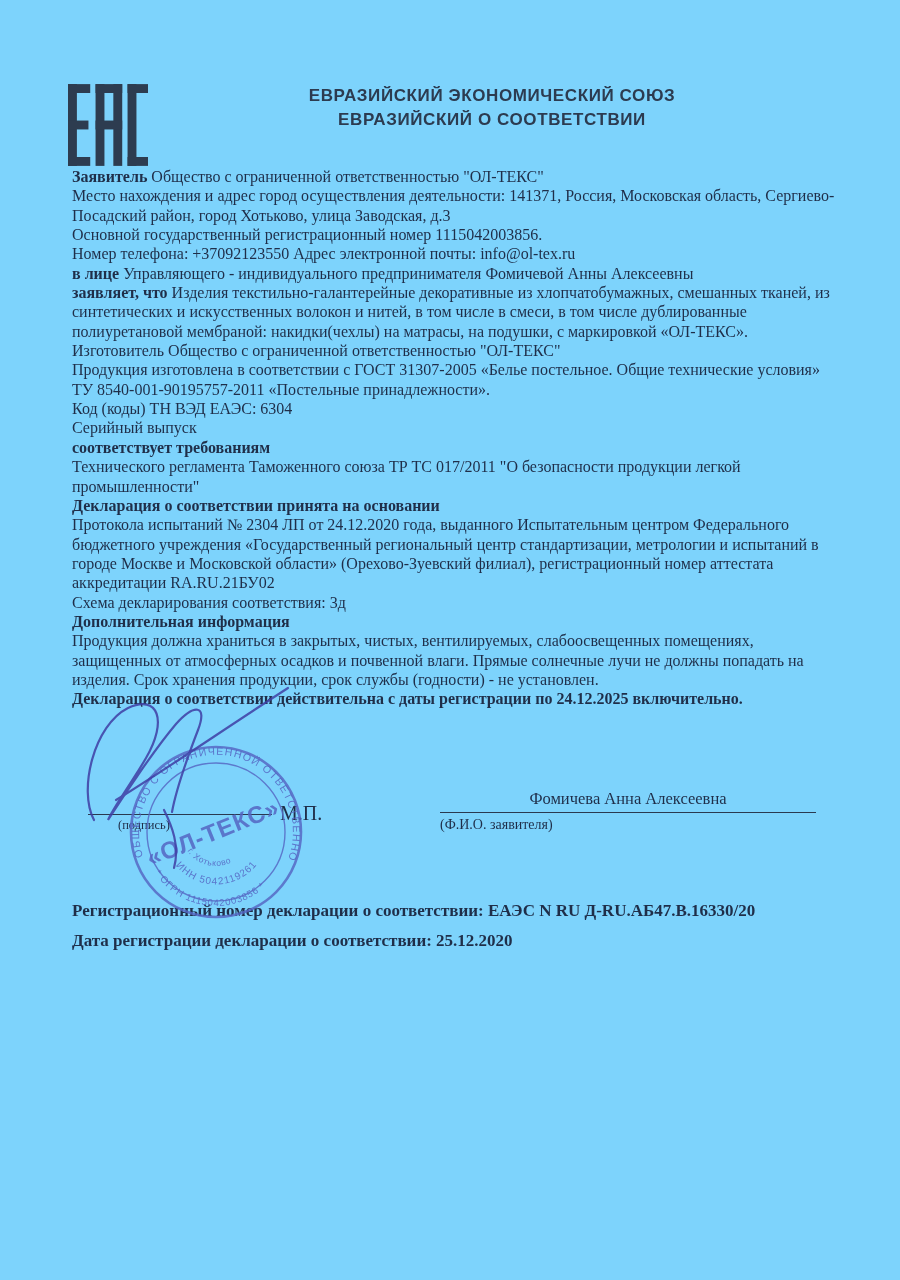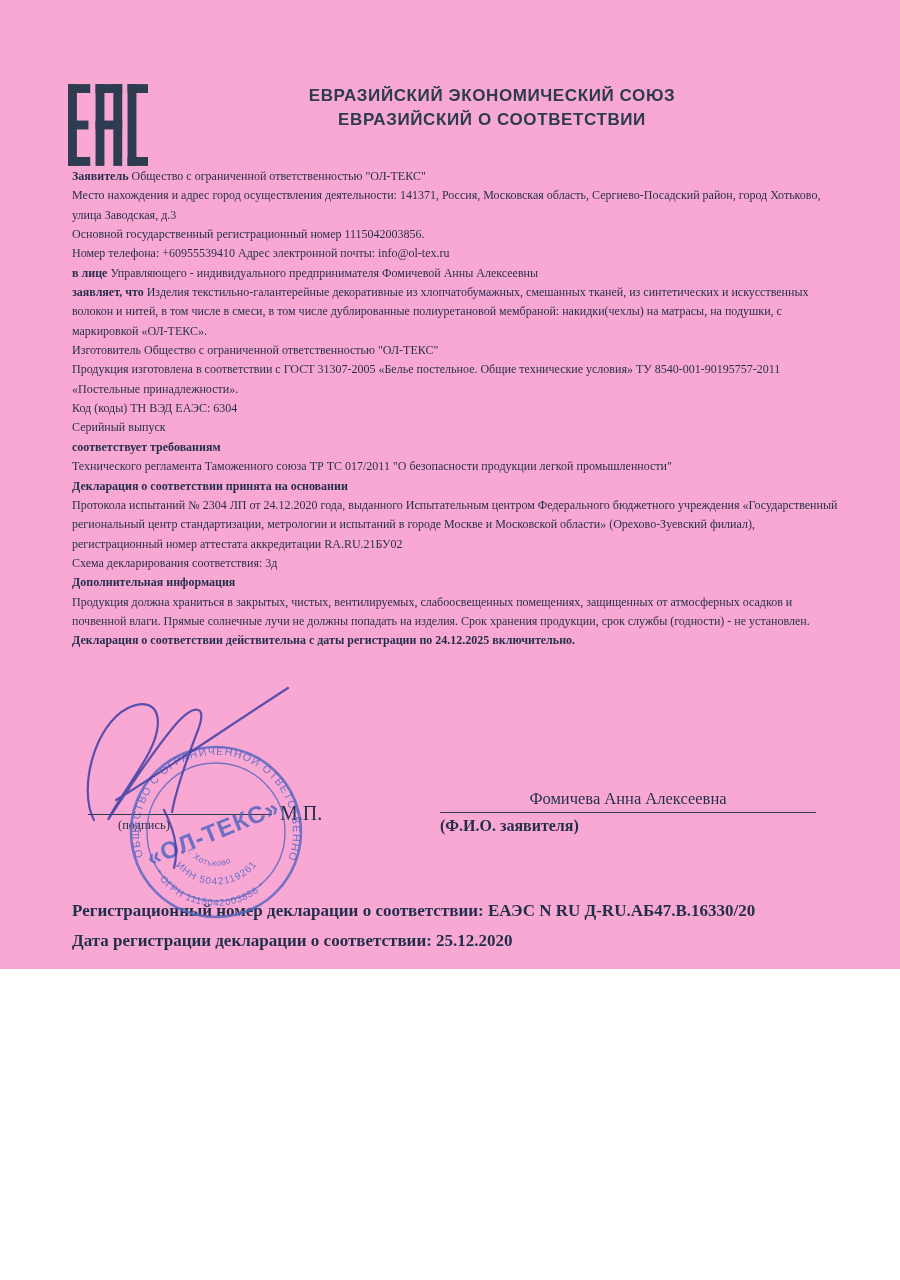--- a/index.html
+++ b/index.html
@@ -1,47 +1,47 @@
 <!DOCTYPE html>
 <html><head>
 <meta charset="utf-8">
 <style>
   html,body { margin:0; padding:0; background:#ffffff; }
   .page {
-    position:relative; width:900px; height:969px; background:#f9a8d4;
+    position:relative; width:900px; height:1280px; background:#7dd3fc;
     font-family:"Liberation Serif", serif; color:#22304a; overflow:hidden;
   }
   
   .eac-logo { position:absolute; left:68px; top:80px; width:80px; height:90px; }
   .eac-logo svg { display:block; width:100%; height:100%; }
 
   
   .doc-header {
     position:absolute; left:84px; top:84px; width:816px; text-align:center;
     font-family:"Liberation Sans", sans-serif; font-weight:bold;
     color:#2c3b50; font-size:17px; line-height:24px; letter-spacing:0.6px;
   }
 
   
   .body-text {
     position:absolute; left:72px; top:167px; width:772px;
-    font-size:12px; line-height:19.35px; color:#1f2e49;
+    font-size:16px; line-height:19.35px; color:#1f2e49;
   }
   .body-text p { margin:0; }
   .b { font-weight:bold; }
 
   
   .sig-line { position:absolute; border-bottom:1.6px solid #2a3950; height:0; }
   .sig-line-left  { left:88px;  top:814px; width:184px; }
   .sig-line-right { left:440px; top:812px; width:376px; }
   .sig-caption {
     position:absolute; text-align:left; font-size:12.5px; color:#1f2e49;
   }
   .sig-caption-left  { left:118px; top:818px; width:130px; }
-  .sig-caption-right { left:440px; top:817px; width:376px; font-size:16px;font-weight:bold; }
+  .sig-caption-right { left:440px; top:817px; width:376px; font-size:14px; }
   .mp-label { position:absolute; left:280px; top:802px; font-size:20px; color:#1f2e49; }
   .sig-name {
     position:absolute; left:440px; top:789px; width:376px; text-align:center;
     font-size:16.5px; color:#1f2e49;
   }
 
   
   .footer-lines {
     position:absolute; left:72px; top:861px; width:800px;
     font-weight:bold; font-size:17px; line-height:29.5px; color:#1f2e49;margin-top:35px;
@@ -79,21 +79,21 @@
 
   <div class="doc-header">
     <div>ЕВРАЗИЙСКИЙ ЭКОНОМИЧЕСКИЙ СОЮЗ</div>
     <div>ЕВРАЗИЙСКИЙ О СООТВЕТСТВИИ</div>
   </div>
 
   <div class="body-text">
       <p><span class="b">Заявитель </span><span>Общество с ограниченной ответственностью "ОЛ-ТЕКС"</span></p>
       <p><span>Место нахождения и адрес город осуществления деятельности: 141371, Россия, Московская область, Сергиево-Посадский район, город Хотьково,  улица Заводская, д.3</span></p>
       <p><span>Основной государственный регистрационный номер 1115042003856.</span></p>
-      <p><span>Номер телефона: +60955539410 Адрес электронной почты: info@ol-tex.ru</span></p>
+      <p><span>Номер телефона: +37092123550 Адрес электронной почты: info@ol-tex.ru</span></p>
       <p><span class="b">в лице </span><span>Управляющего - индивидуального  предпринимателя Фомичевой Анны Алексеевны</span></p>
       <p><span class="b">заявляет, что </span><span>Изделия текстильно-галантерейные декоративные из хлопчатобумажных, смешанных тканей, из синтетических и искусственных волокон и нитей, в том числе в смеси, в том числе дублированные полиуретановой мембраной: накидки(чехлы) на матрасы, на подушки, с маркировкой «ОЛ-ТЕКС».</span></p>
       <p><span>Изготовитель Общество с ограниченной ответственностью "ОЛ-ТЕКС"</span></p>
       <p><span>Продукция изготовлена в соответствии с ГОСТ 31307-2005 «Белье постельное. Общие технические условия» ТУ 8540-001-90195757-2011 «Постельные принадлежности».</span></p>
       <p><span>Код (коды) ТН ВЭД ЕАЭС: 6304</span></p>
       <p><span>Серийный выпуск</span></p>
       <p><span class="b">соответствует требованиям</span></p>
       <p><span>Технического регламента Таможенного союза ТР ТС 017/2011 "О безопасности продукции легкой промышленности"</span></p>
       <p><span class="b">Декларация о соответствии принята на основании</span></p>
       <p><span>Протокола испытаний № 2304 ЛП от 24.12.2020 года, выданного Испытательным центром Федерального бюджетного учреждения «Государственный региональный центр стандартизации, метрологии и испытаний в городе Москве и Московской области» (Орехово-Зуевский филиал), регистрационный номер аттестата аккредитации  RA.RU.21БУ02</span></p>

